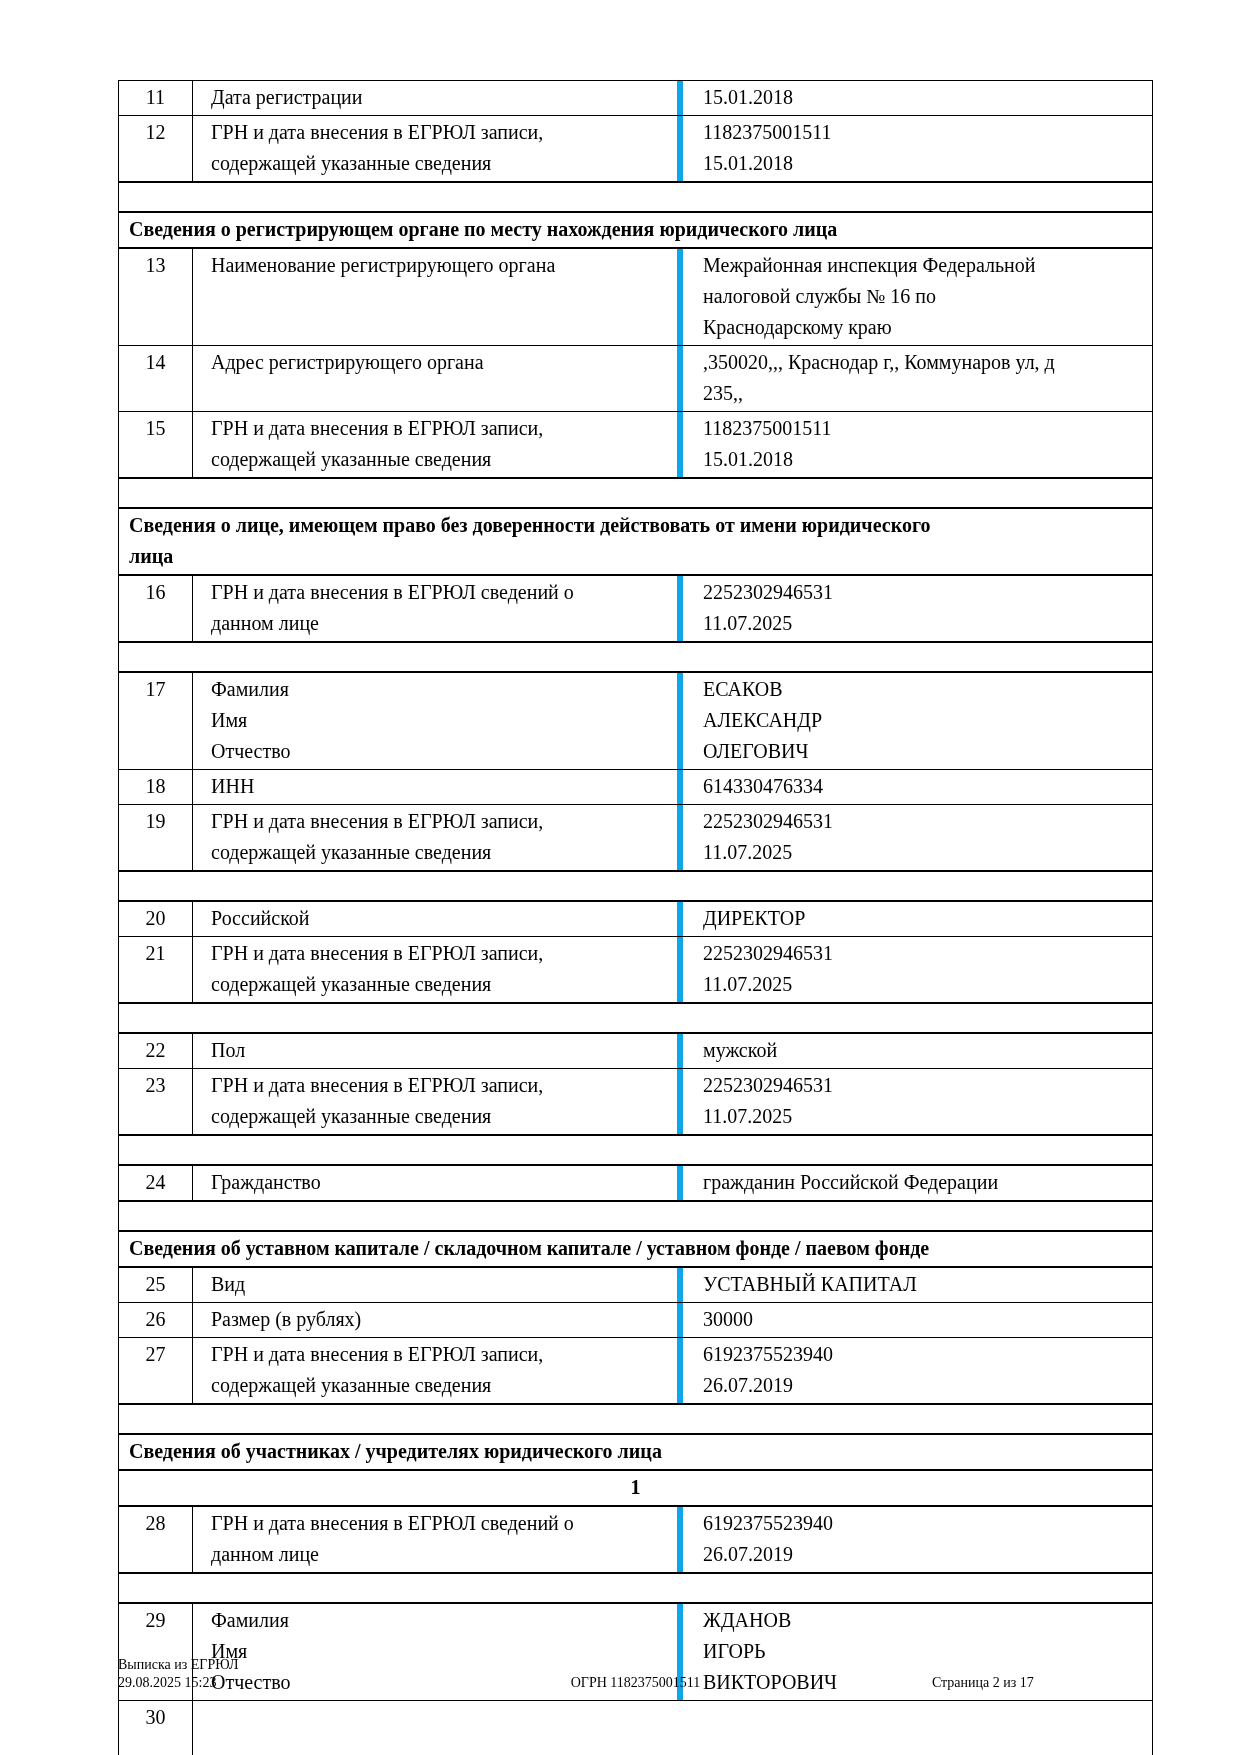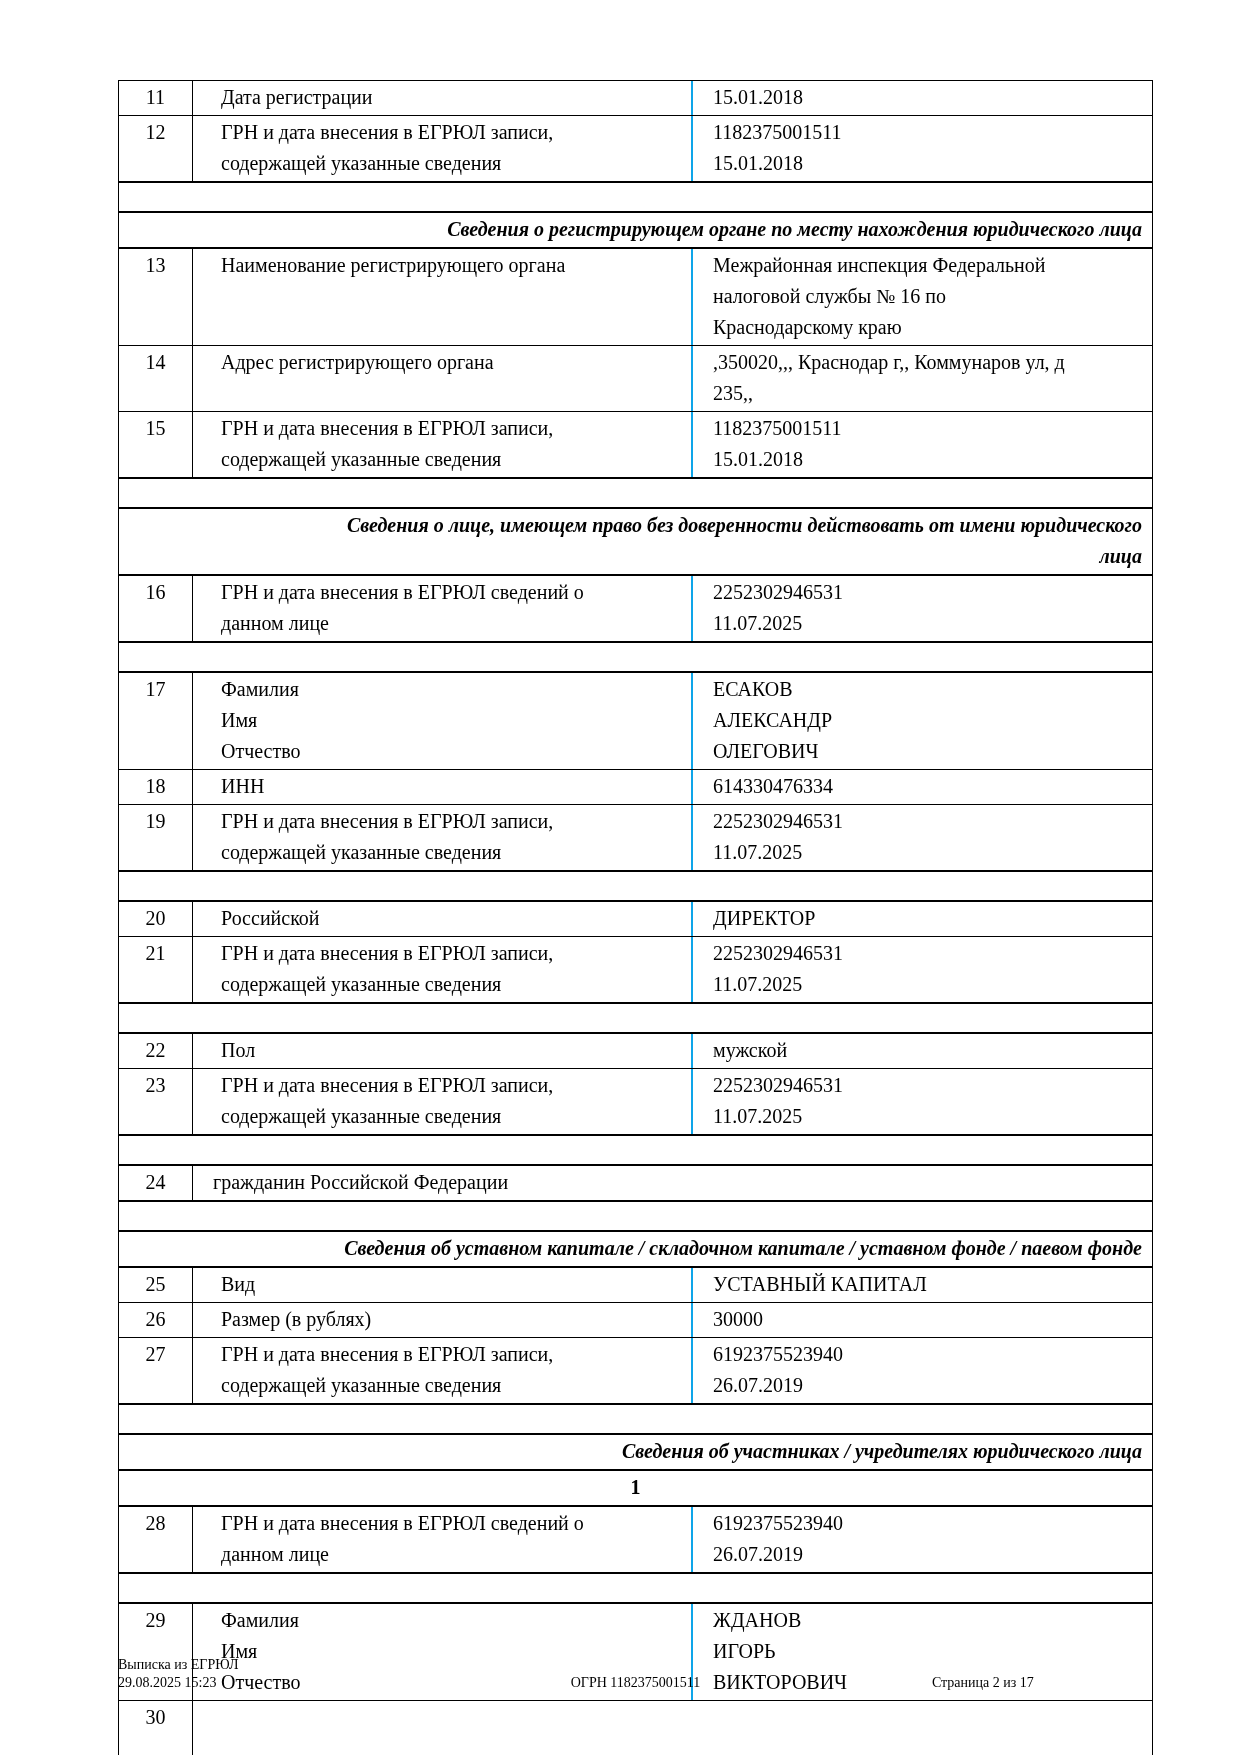--- a/index.html
+++ b/index.html
@@ -41,39 +41,37 @@
     width: 74px;
     flex: 0 0 74px;
     border-right: 1px solid #000;
     box-sizing: border-box;
     text-align: center;
     padding: 1px 2px 2px 2px;
   }
   .c-label {
     width: 478px;
     flex: 0 0 478px;
-    border-right: 2px solid #0ea5e9;
+    border-right: 6px solid #0ea5e9;
     box-sizing: border-box;
     padding: 1px 6px 2px 6px;
-    margin-left: 10px;
   }
   .c-value {
     flex: 1 1 auto;
     box-sizing: border-box;
     padding: 1px 8px 2px 8px;
   }
   .pre { white-space: pre-line; }
   .sec-header {
     border-bottom: 2px solid #000;
     box-sizing: border-box;
-    text-align: right;
+    text-align: left;
     font-weight: bold;
     padding: 1px 10px 2px 10px;
     min-height: 32px;
-    font-style: italic;
   }
   .sub-header {
     border-bottom: 2px solid #000;
     box-sizing: border-box;
     text-align: center;
     font-weight: bold;
     min-height: 32px;
     padding: 1px 10px 2px 10px;
   }
   .spacer {
@@ -212,20 +210,21 @@
       <div class="c-label pre">ГРН и дата внесения в ЕГРЮЛ записи,
 содержащей указанные сведения</div>
       <div class="c-value pre">2252302946531
 11.07.2025</div>
     </div>
 
     <div class="spacer"></div>
 
     <div class="row hb">
       <div class="c-num">24</div>
+      <div class="c-label pre">Гражданство</div>
       <div class="c-value pre">гражданин Российской Федерации</div>
     </div>
 
     <div class="spacer"></div>
 
     <div class="sec-header pre">Сведения об уставном капитале / складочном капитале / уставном фонде / паевом фонде</div>
 
     <div class="row">
       <div class="c-num">25</div>
       <div class="c-label pre">Вид</div>

